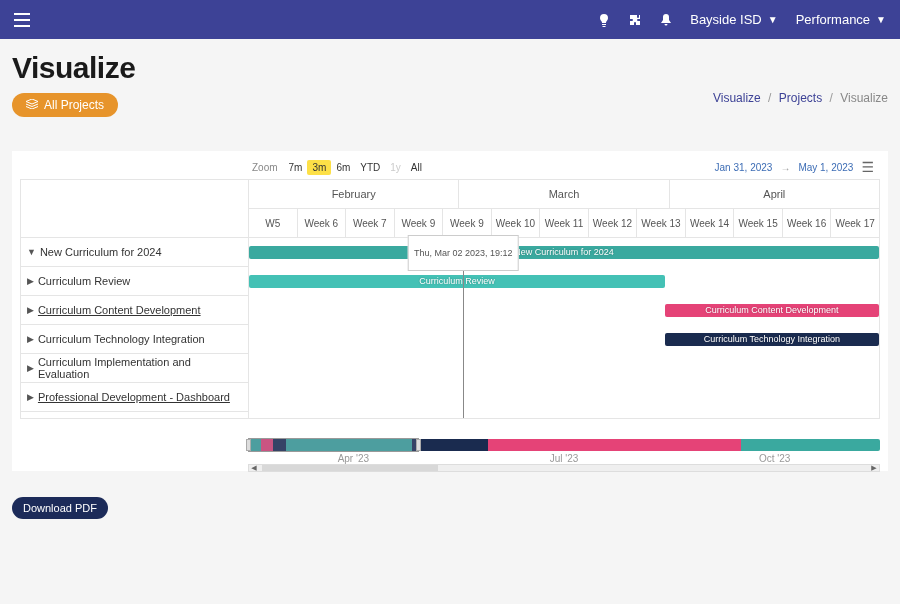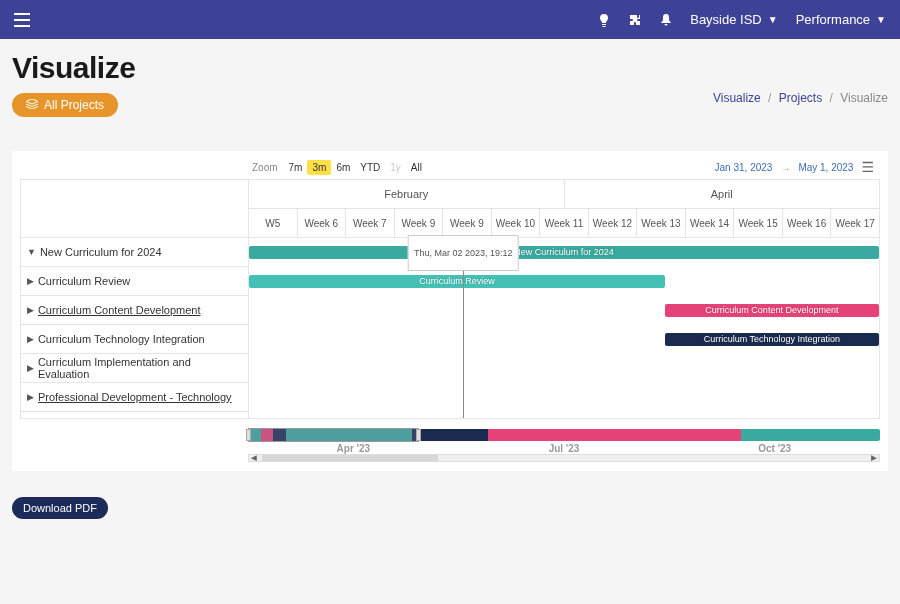--- a/index.html
+++ b/index.html
@@ -192,25 +192,24 @@
     overflow:hidden;
     text-shadow:0 0 2px rgba(0,0,0,0.3);
   }
   .bar.teal { background:#3aa99f; }
   .bar.teal-lt { background:#44c1b5; }
   .bar.pink { background:#e54377; }
   .bar.navy { background:#1a2b4f; }
 
   
   .navigator {
-    margin-top:10px;
+    margin-top:20px;
     margin-left:228px;
     position:relative;
     height:48px;
-    font-weight:bold;
   }
   .nav-bars {
     height:12px;
     background:#f2f2f2;
     display:flex;
     position:relative;
     border-radius:2px;
     overflow:hidden;
   }
   .nav-seg { height:100%; }
@@ -360,27 +359,28 @@
           <div class="row">
             <span class="tri">▶</span>
             <span>Curriculum Technology Integration</span>
           </div>
           <div class="row">
             <span class="tri">▶</span>
             <span>Curriculum Implementation and Evaluation</span>
           </div>
           <div class="row">
             <span class="tri">▶</span>
-            <span class="underline">Professional Development - Technology</span>
+            <span class="underline">Professional Development - Dashboard</span>
           </div>
         </div>
     </div>
     <div class="gantt-right">
       <div class="month-row" id="month-row">
           <div class="month">February</div>
+          <div class="month">March</div>
           <div class="month">April</div>
         </div>
       <div class="week-row" id="week-row">
           <div class="week">W5</div>
           <div class="week">Week 6</div>
           <div class="week">Week 7</div>
           <div class="week">Week 9</div>
           <div class="week">Week 9</div>
           <div class="week">Week 10</div>
           <div class="week">Week 11</div>

